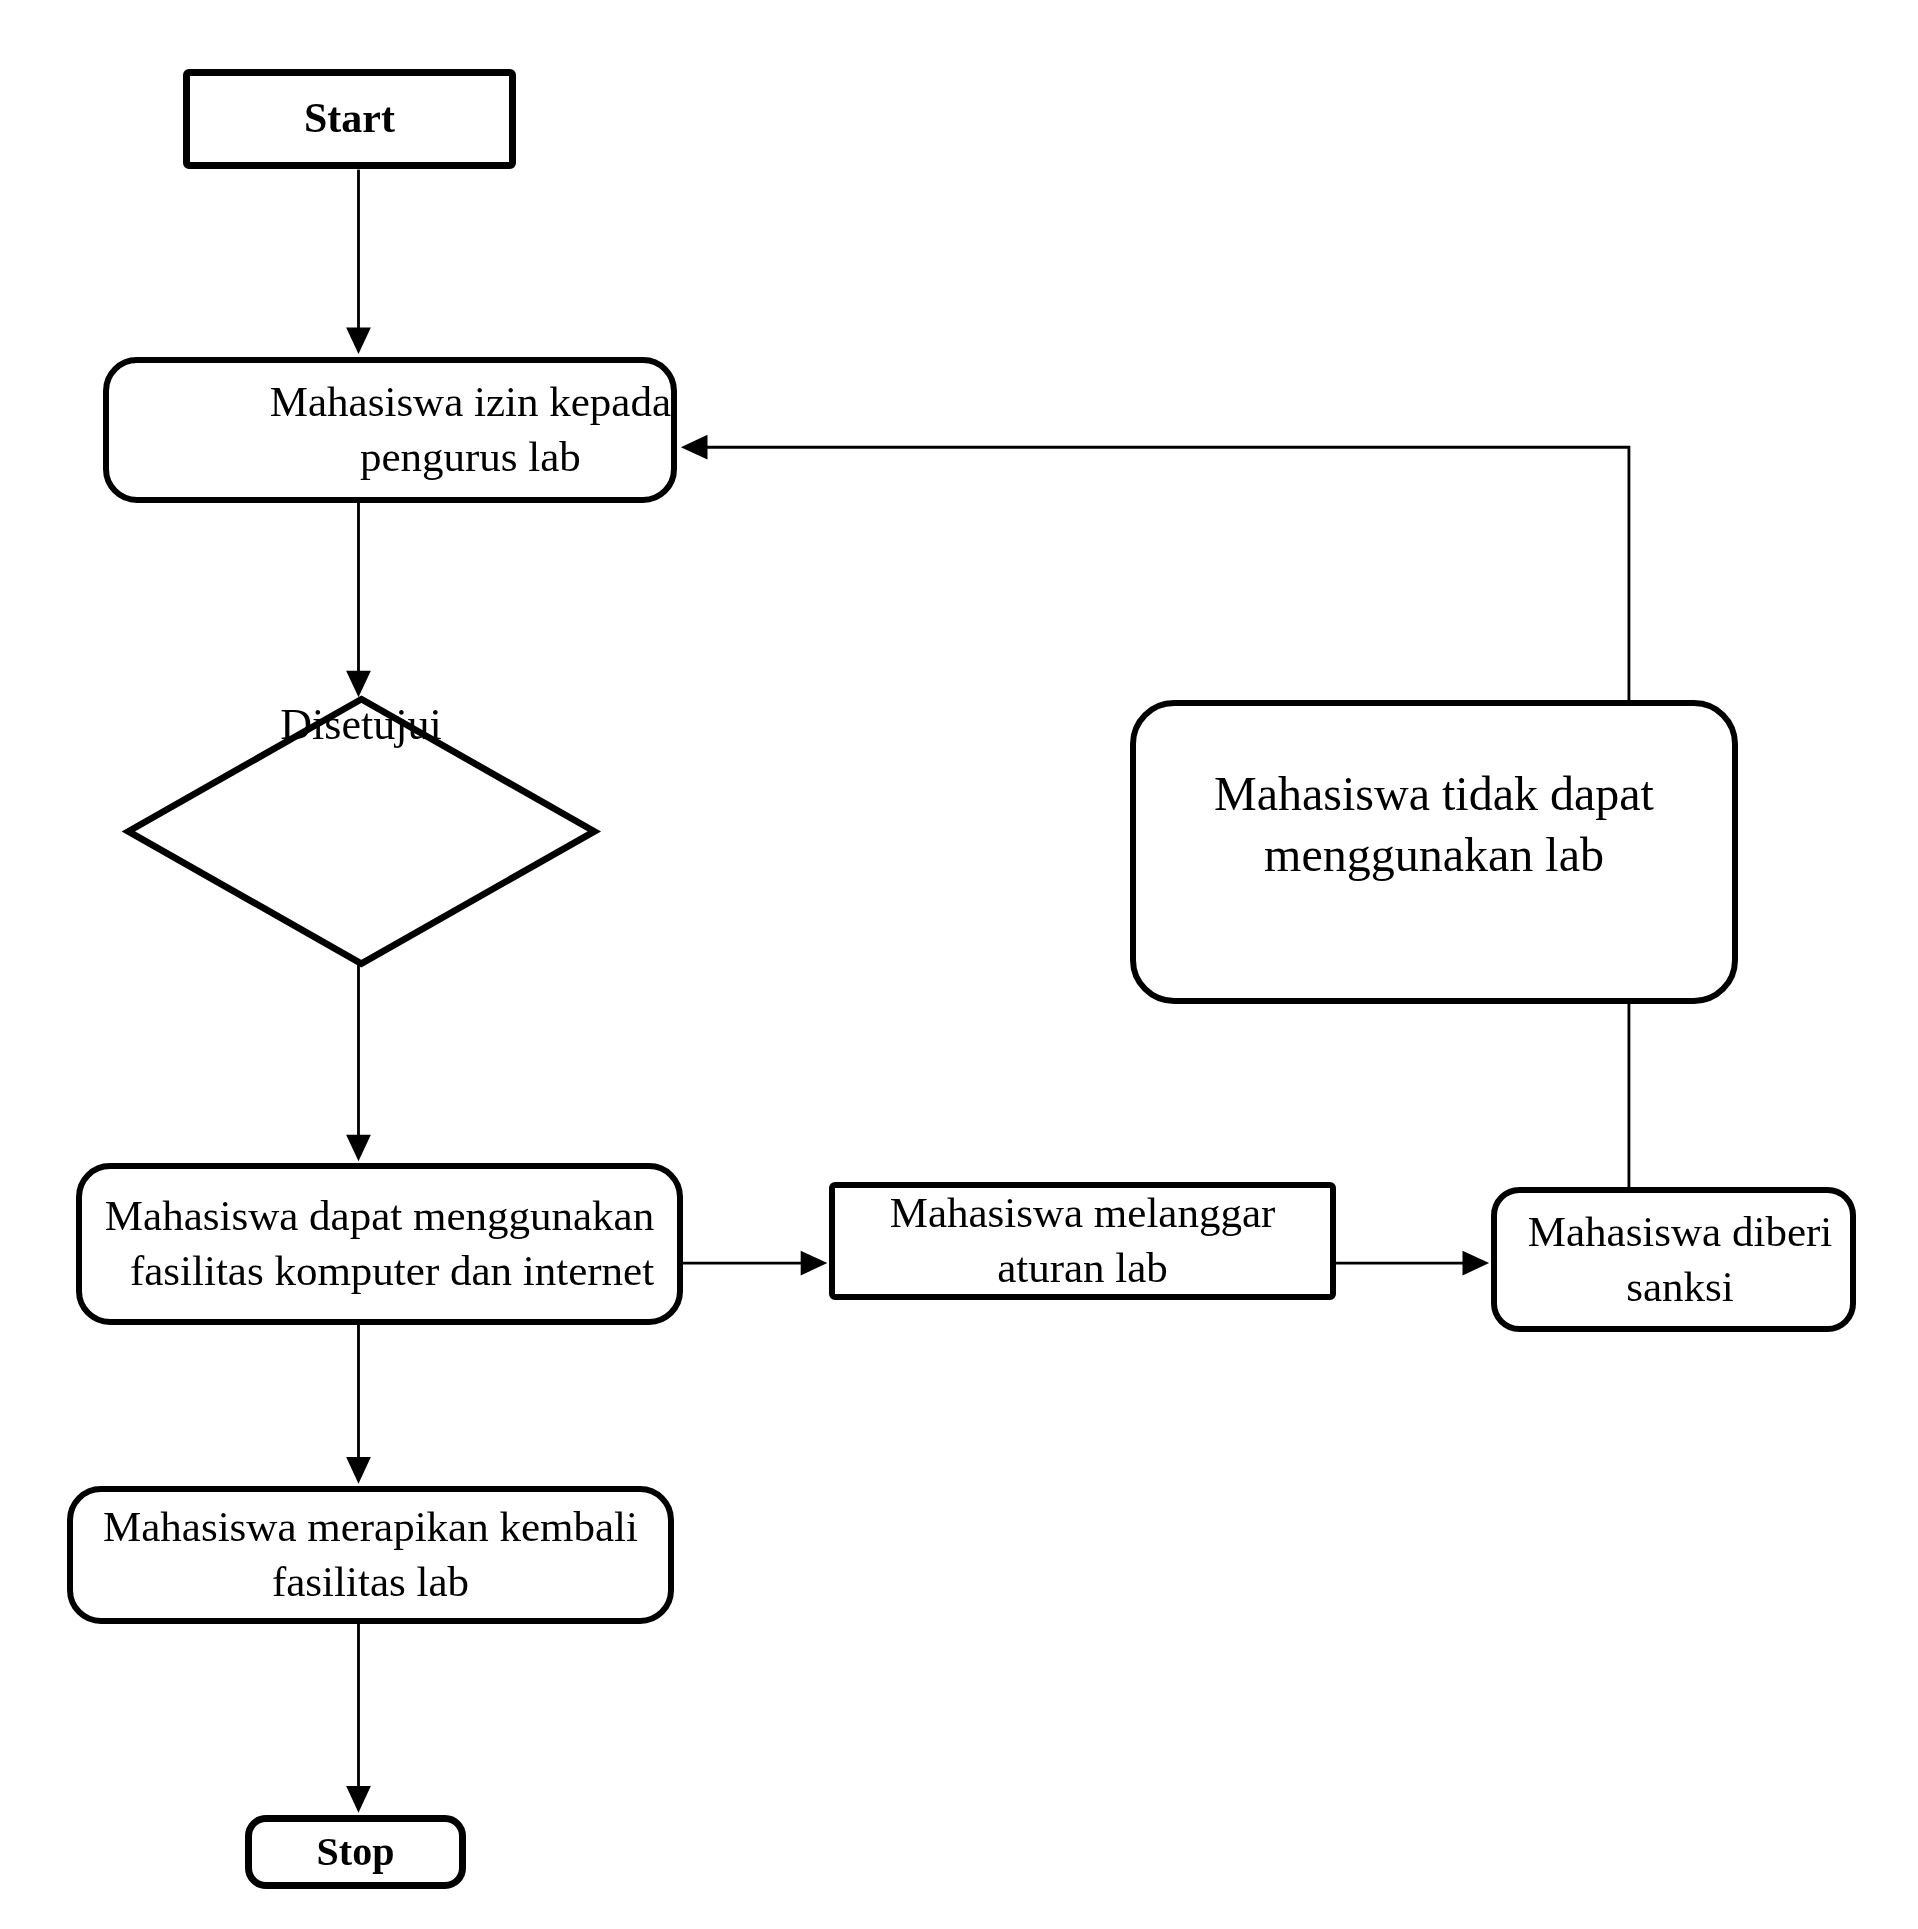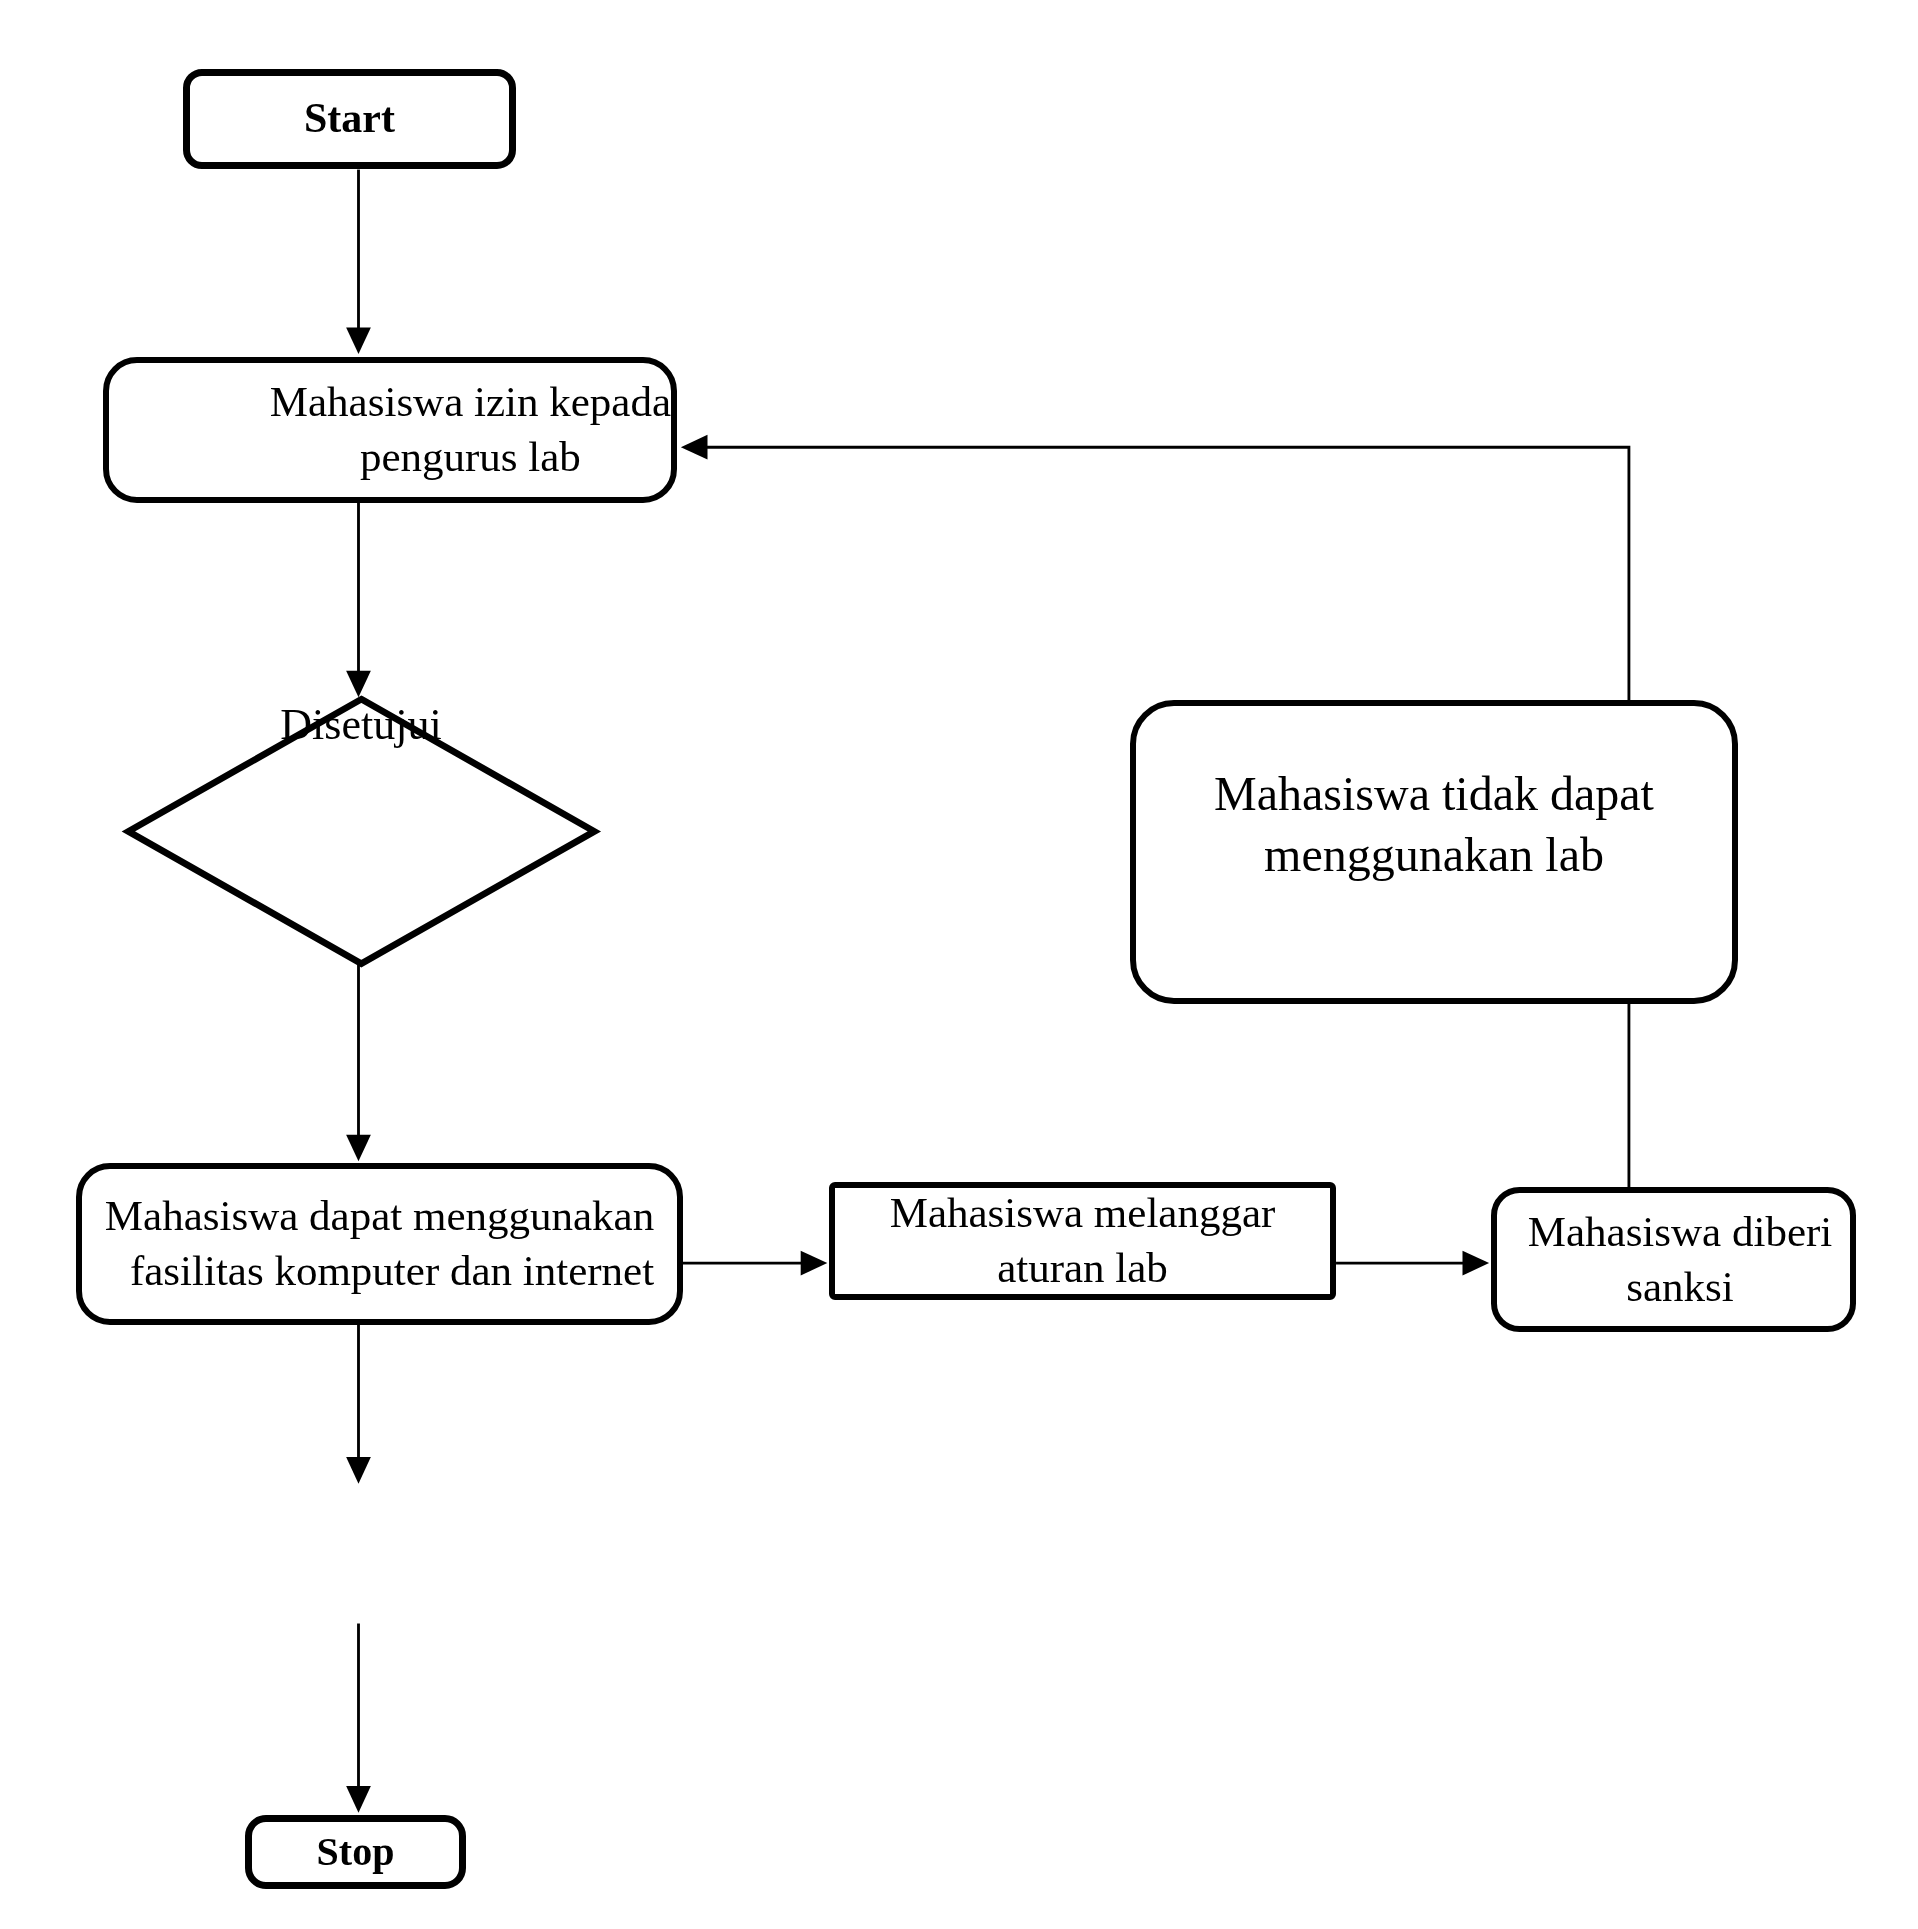--- a/index.html
+++ b/index.html
@@ -31,21 +31,21 @@
     display: flex;
     align-items: center;
     justify-content: center;
     text-align: center;
     white-space: pre-line;
     line-height: 1.27;
     z-index: 10;
   }
   .n-start {
     left: 183px; top: 69px; width: 333px; height: 100px;
-    border-radius: 19px; border-width: 7.6px;
+    border-radius: 6px; border-width: 7.6px;
     font-weight: bold; font-size: 42px;
   }
   .n-izin {
     left: 103px; top: 357px; width: 574px; height: 146px;
     border-radius: 34px; font-size: 43px; justify-content: flex-end;
   }
   .n-dapat {
     left: 76px; top: 1163px; width: 607px; height: 162px;
     border-radius: 34px; font-size: 43px; text-align: right;
   }
@@ -160,19 +160,23 @@
   <div class="node n-sanksi">
     <span>Mahasiswa diberi
 sanksi</span>
   </div>
 
   <div class="node n-tidak">
     <span>Mahasiswa tidak dapat
 menggunakan lab</span>
   </div>
 
+  <div class="node n-merapikan">
+    <span>Mahasiswa merapikan kembali
+fasilitas lab</span>
+  </div>
 
   <div class="node n-stop">
     <span>Stop</span>
   </div>
 
 </div>
 
 
 </body></html>

